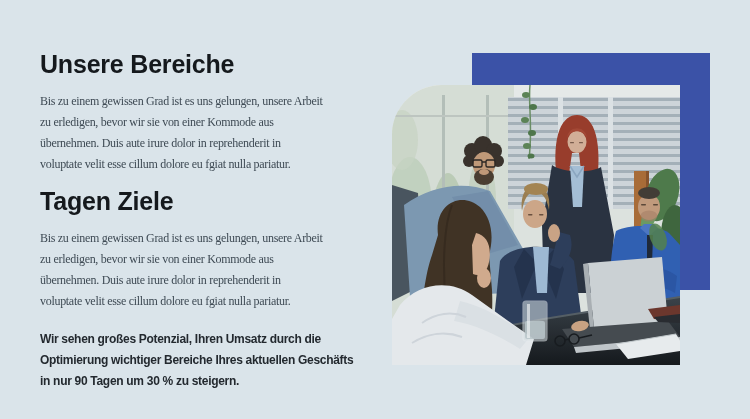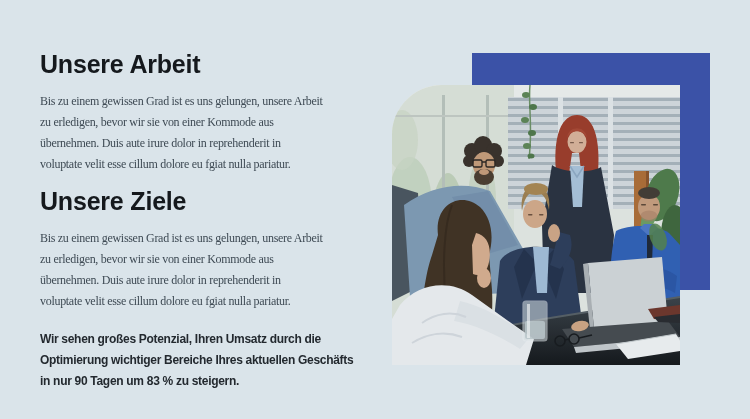--- a/index.html
+++ b/index.html
@@ -44,33 +44,33 @@
     border-radius:50px 0 0 0;overflow:hidden;
   }
   .photo-frame svg{display:block;width:288px;height:280px;}
 </style>
 </head>
 <body>
 
 <div class="canvas">
 
   <div class="text-col">
-    <h2 class="heading">Unsere Arbeit</h2>
+    <h2 class="heading">Unsere Bereiche</h2>
     <p class="body-par">Bis zu einem gewissen Grad ist es uns gelungen, unsere Arbeit
 zu erledigen, bevor wir sie von einer Kommode aus
 übernehmen. Duis aute irure dolor in reprehenderit in
 voluptate velit esse cillum dolore eu fgiat nulla pariatur.</p>
-    <h2 class="heading second">Unsere Ziele</h2>
+    <h2 class="heading second">Tagen Ziele</h2>
     <p class="body-par">Bis zu einem gewissen Grad ist es uns gelungen, unsere Arbeit
 zu erledigen, bevor wir sie von einer Kommode aus
 übernehmen. Duis aute irure dolor in reprehenderit in
 voluptate velit esse cillum dolore eu fgiat nulla pariatur.</p>
     <p class="highlight-par">Wir sehen großes Potenzial, Ihren Umsatz durch die
 Optimierung wichtiger Bereiche Ihres aktuellen Geschäfts
-in nur 90 Tagen um 83 % zu steigern.</p>
+in nur 90 Tagen um 30 % zu steigern.</p>
   </div>
 
   <div class="accent-rect"></div>
 
   <div class="photo-frame" title="Fünf Geschäftsleute arbeiten gemeinsam an einem Laptop am Besprechungstisch">
     <svg viewBox="0 0 288 280" xmlns="http://www.w3.org/2000/svg">
       <defs>
         <pattern id="blinds" width="8" height="8" patternUnits="userSpaceOnUse">
           <rect width="8" height="8" fill="#d4dadd"></rect>
           <rect y="5" width="8" height="3" fill="#a9b4ba"></rect>

